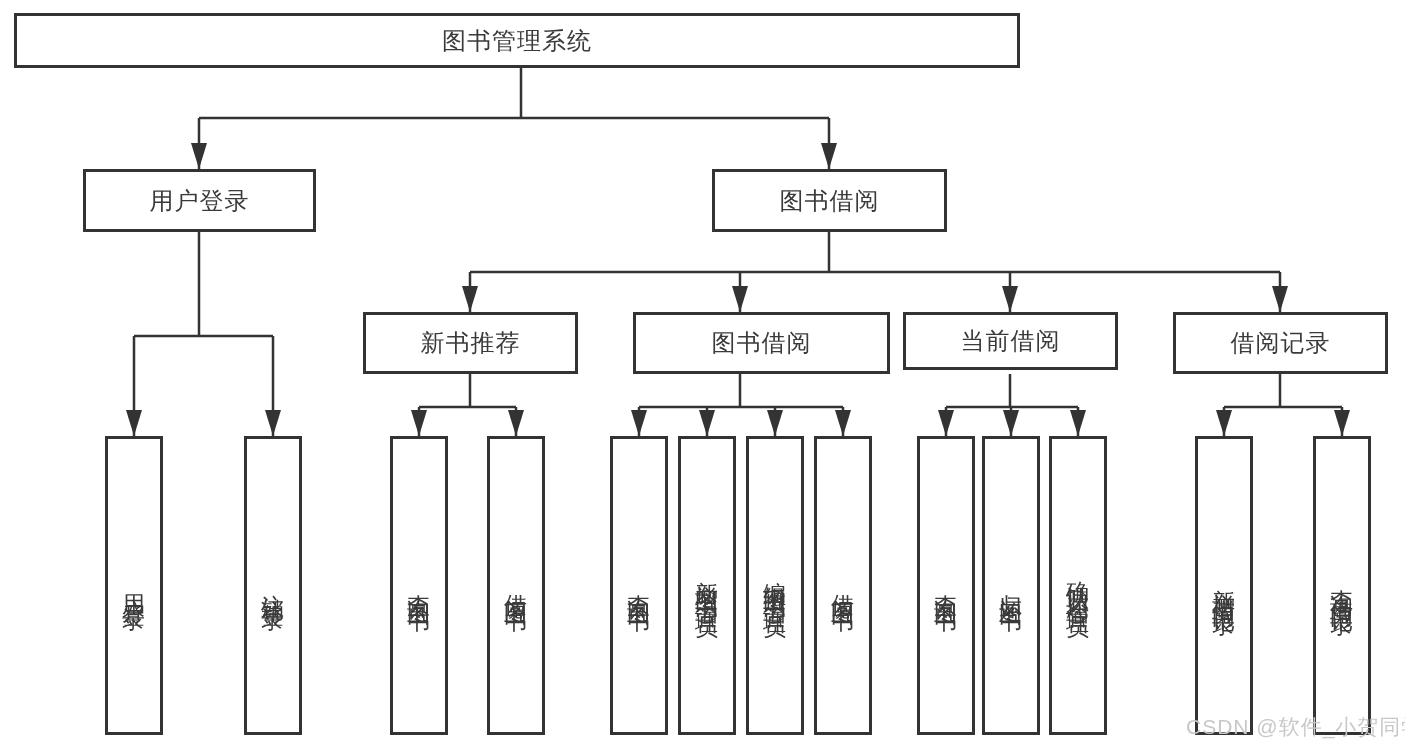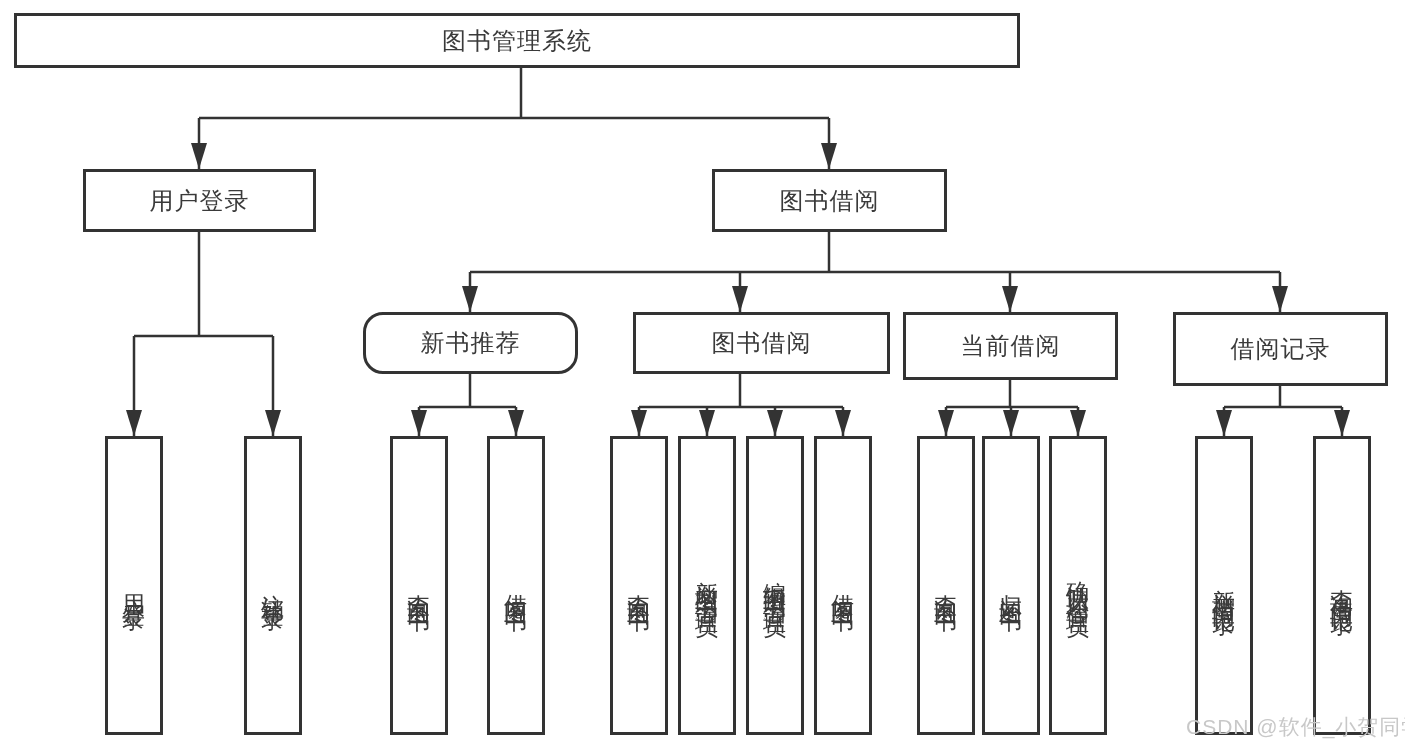--- a/index.html
+++ b/index.html
@@ -126,24 +126,24 @@
       <line x1="1224" y1="407" x2="1224" y2="436" marker-end="url(#arrow)"></line>
       <line x1="1342" y1="407" x2="1342" y2="436" marker-end="url(#arrow)"></line>
     </g>
   </svg>
 
   <div class="node root-node">图书管理系统</div>
 
   <div class="node h-node" style="left:83px;  top:169px; width:233px;">用户登录</div>
   <div class="node h-node" style="left:712px; top:169px; width:235px;">图书借阅</div>
 
-  <div class="node" style="left:363px;  top:312px; width:215px; height:62px;border-radius:20px;">新书推荐</div>
+  <div class="node" style="left:363px;  top:312px; width:215px; height:62px;">新书推荐</div>
   <div class="node" style="left:633px;  top:312px; width:257px; height:62px;">图书借阅</div>
-  <div class="node" style="left:903px;  top:312px; width:215px; height:68px;">当前借阅</div>
-  <div class="node" style="left:1173px; top:312px; width:215px; height:74px;">借阅记录</div>
+  <div class="node" style="left:903px;  top:312px; width:215px; height:58px;">当前借阅</div>
+  <div class="node" style="left:1173px; top:312px; width:215px; height:62px;">借阅记录</div>
 
   <div class="node leaf-node" style="left:105px;">用户登录</div>
   <div class="node leaf-node" style="left:244px;">注销登录</div>
 
   <div class="node leaf-node" style="left:390px;">查询图书</div>
   <div class="node leaf-node" style="left:487px;">借阅图书</div>
 
   <div class="node leaf-node" style="left:610px;">查询图书</div>
   <div class="node leaf-node" style="left:678px;">新增图书（管理员）</div>
   <div class="node leaf-node" style="left:746px;">编辑图书（管理员）</div>

